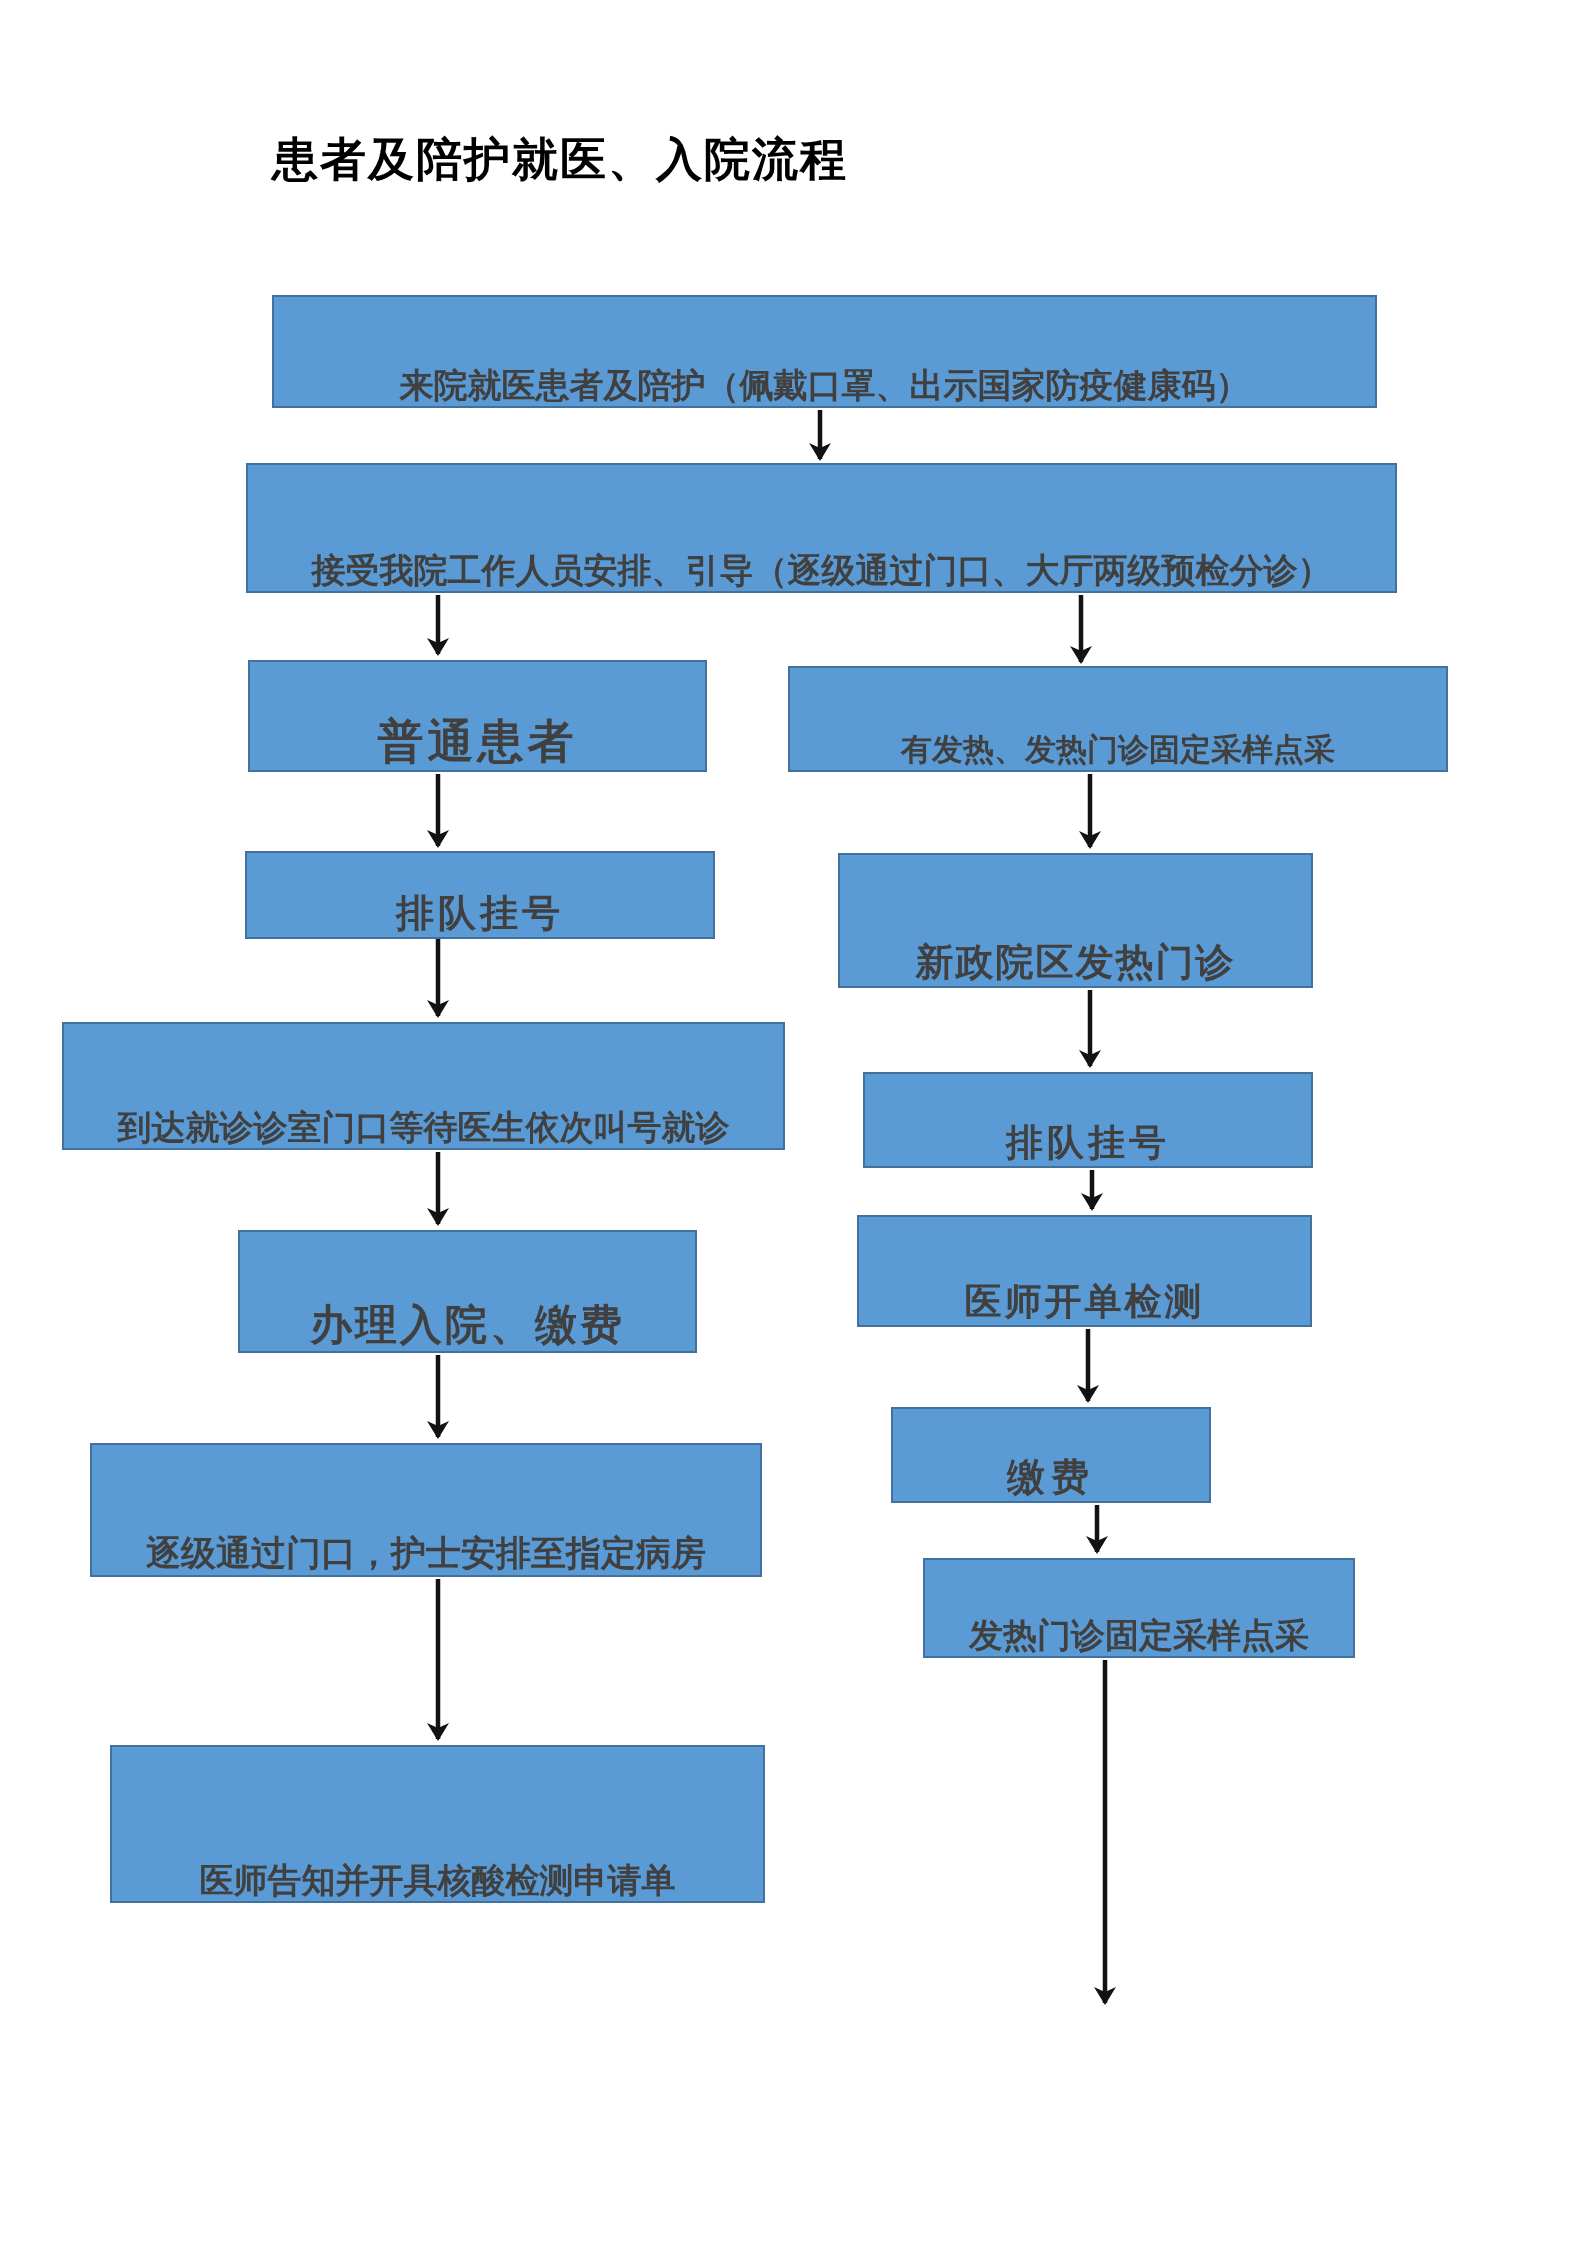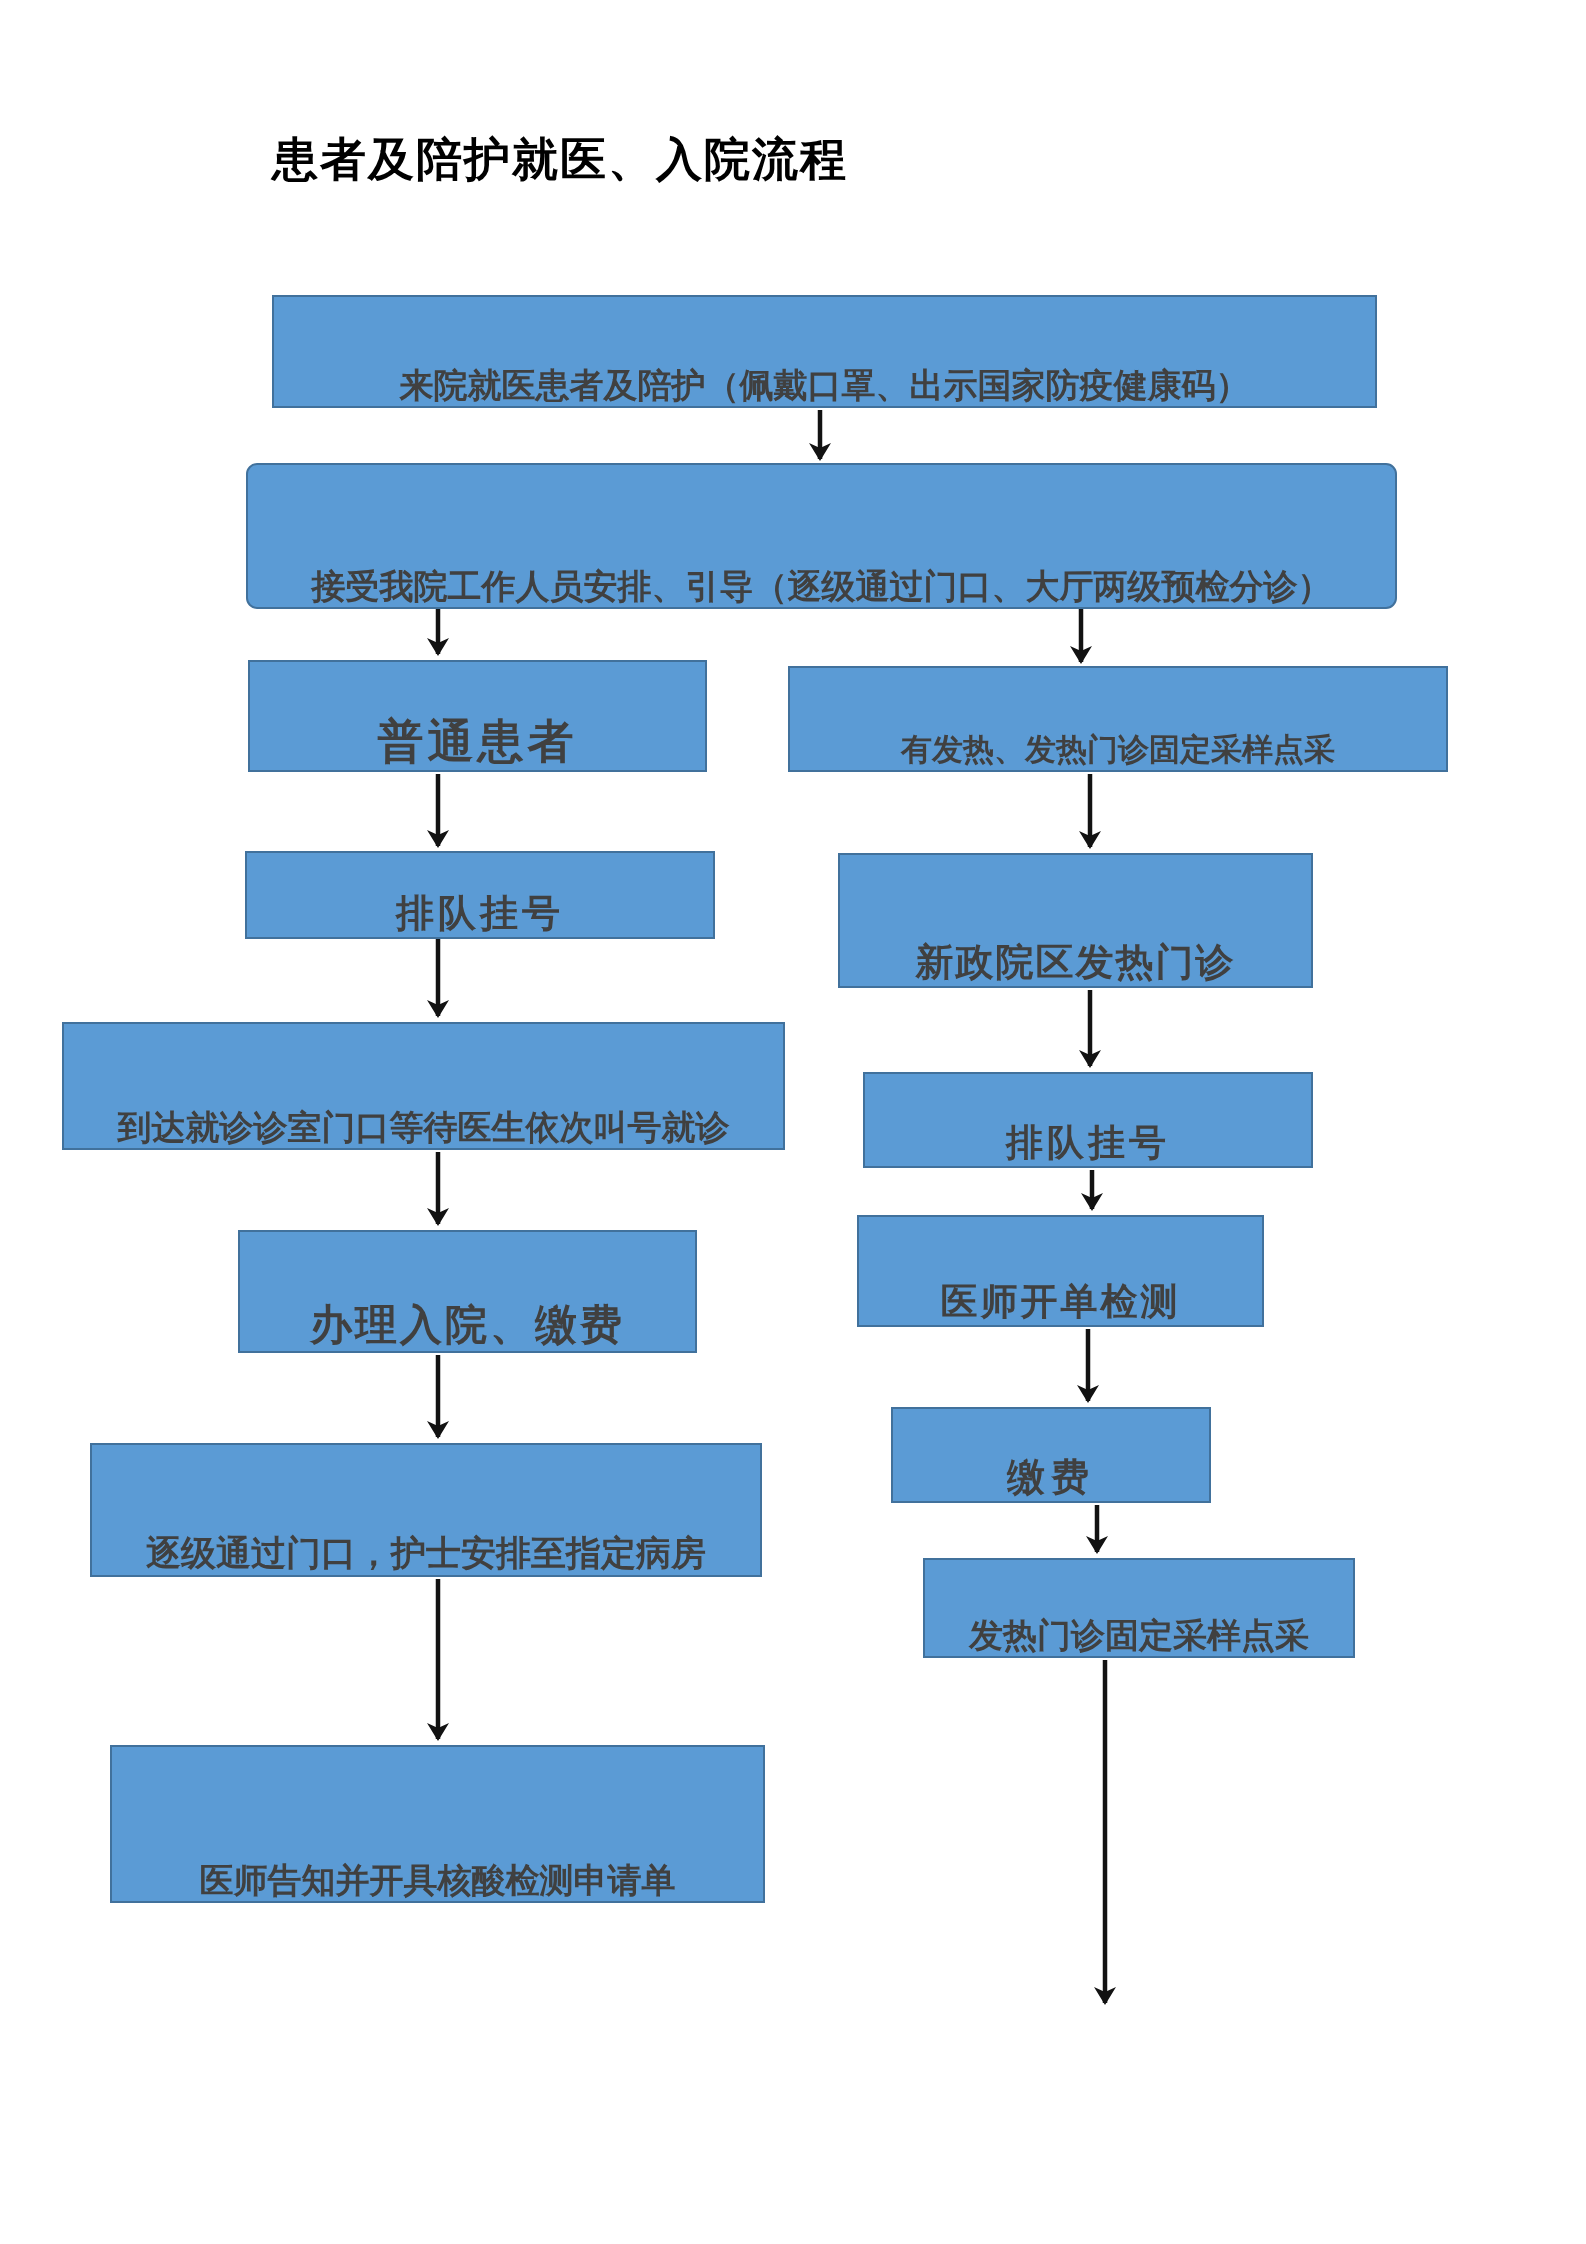--- a/index.html
+++ b/index.html
@@ -74,21 +74,21 @@
     <line class="arrow-line" x1="1092" y1="1170" x2="1092" y2="1209" marker-end="url(#ah)"></line>
     <line class="arrow-line" x1="1088" y1="1329" x2="1088" y2="1401" marker-end="url(#ah)"></line>
     <line class="arrow-line" x1="1097" y1="1505" x2="1097" y2="1552" marker-end="url(#ah)"></line>
     <line class="arrow-line" x1="1105" y1="1660" x2="1105" y2="2003" marker-end="url(#ah)"></line>
   </svg>
 
   <div class="node" style="left:272px;top:295px;width:1105px;height:113px;font-size:34px;">
       <span>来院就医患者及陪护（佩戴口罩、出示国家防疫健康码）</span>
     </div>
 
-  <div class="node" style="left:246px;top:463px;width:1151px;height:146px;font-size:34px;border-radius:11px;">
+  <div class="node" style="left:246px;top:463px;width:1151px;height:130px;font-size:34px;">
       <span>接受我院工作人员安排、引导（逐级通过门口、大厅两级预检分诊）</span>
     </div>
 
   <div class="node" style="left:248px;top:660px;width:459px;height:112px;font-size:46px;letter-spacing:4px;">
       <span>普通患者</span>
     </div>
 
   <div class="node" style="left:245px;top:851px;width:470px;height:88px;font-size:38px;letter-spacing:4px;">
       <span>排队挂号</span>
     </div>
@@ -114,21 +114,21 @@
     </div>
 
   <div class="node" style="left:838px;top:853px;width:475px;height:135px;font-size:38px;letter-spacing:2px;">
       <span>新政院区发热门诊</span>
     </div>
 
   <div class="node" style="left:863px;top:1072px;width:450px;height:96px;font-size:37px;letter-spacing:4px;">
       <span>排队挂号</span>
     </div>
 
-  <div class="node" style="left:857px;top:1215px;width:407px;height:112px;font-size:37px;letter-spacing:3px;">
+  <div class="node" style="left:857px;top:1215px;width:455px;height:112px;font-size:37px;letter-spacing:3px;">
       <span>医师开单检测</span>
     </div>
 
   <div class="node" style="left:891px;top:1407px;width:320px;height:96px;font-size:38px;letter-spacing:6px;">
       <span>缴费</span>
     </div>
 
   <div class="node" style="left:923px;top:1558px;width:432px;height:100px;font-size:34px;">
       <span>发热门诊固定采样点采</span>
     </div>

